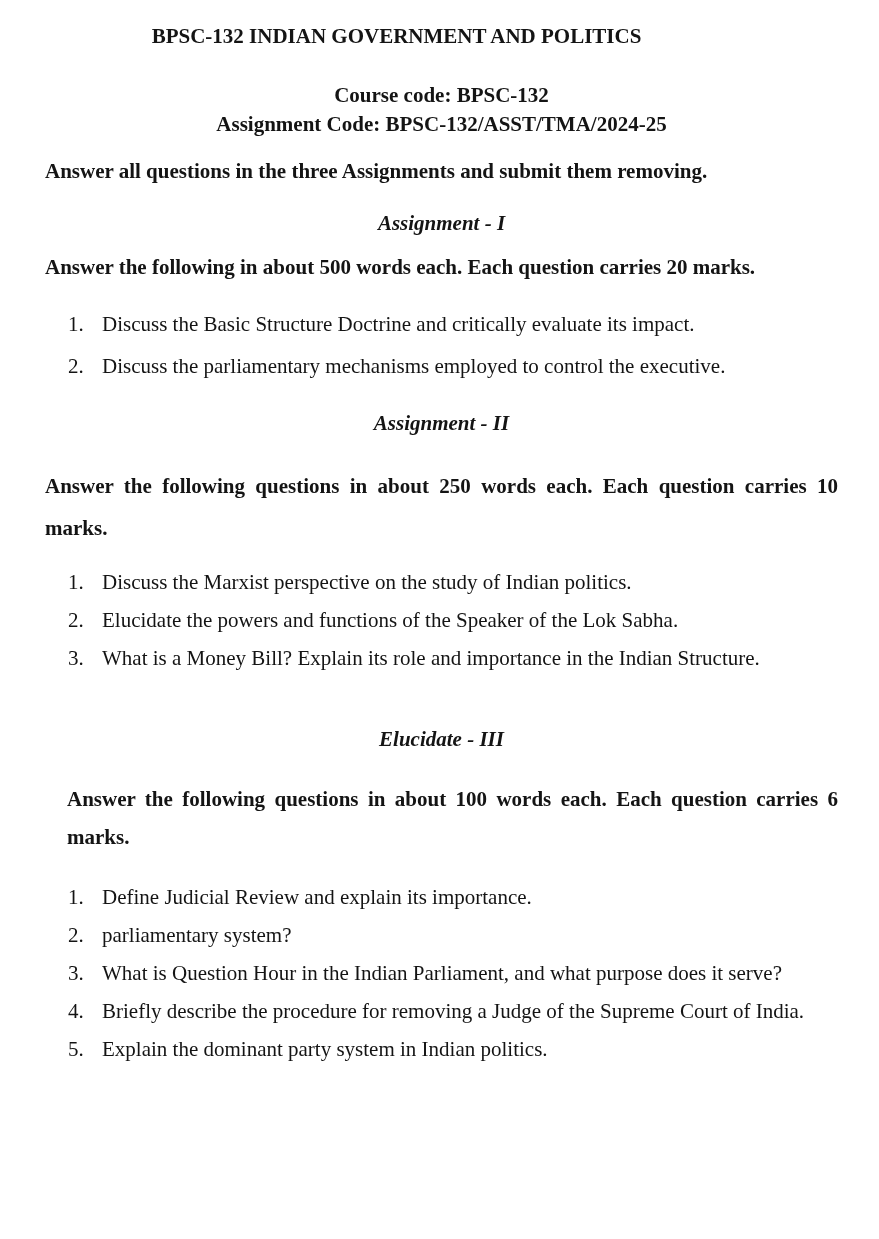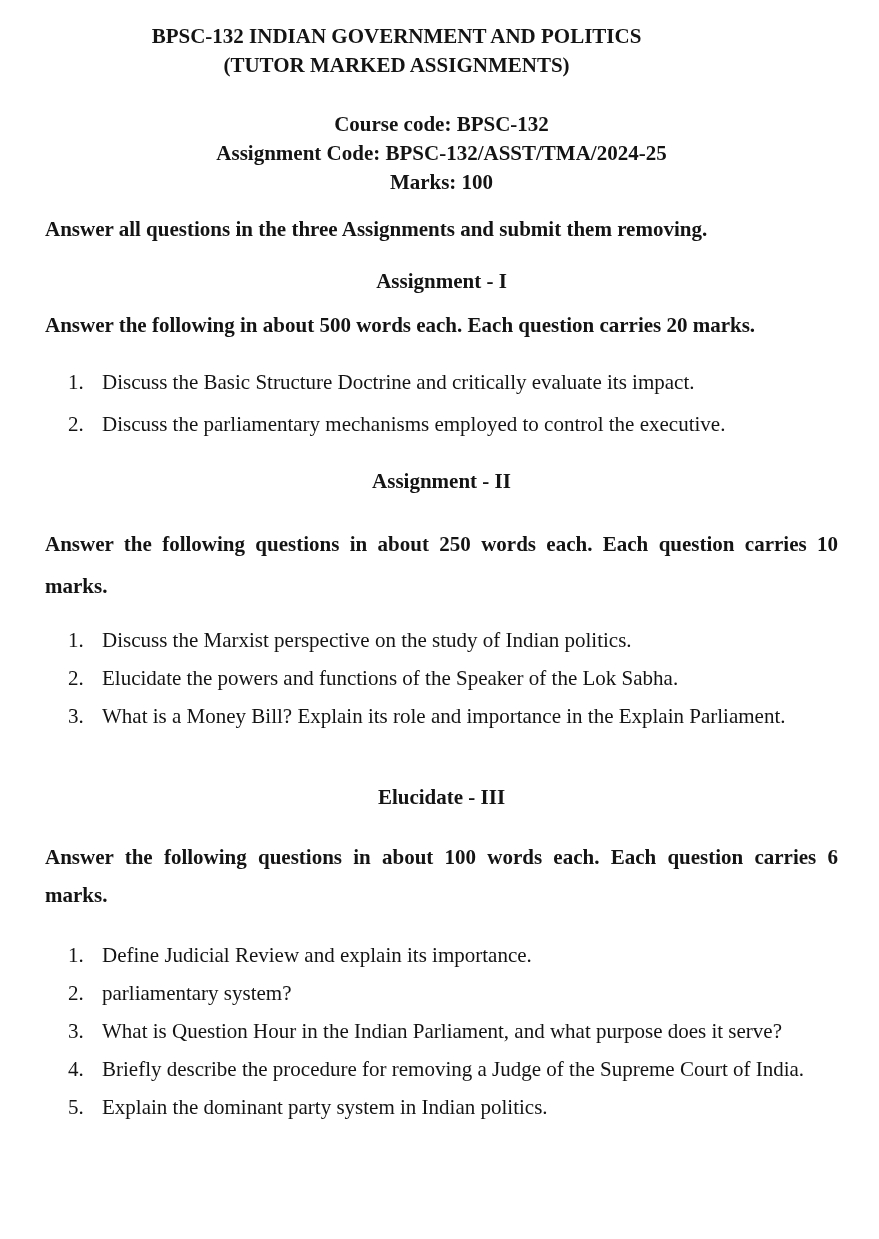--- a/index.html
+++ b/index.html
@@ -29,54 +29,53 @@
   }
   .instruction {
     font-weight: bold;
     line-height: 28px;
     margin-top: 18px;
   }
   .heading {
     text-align: center;
     font-weight: bold;
     line-height: 28px;
+    font-style: italic;
   }
   .h1m { margin-top: 24px; }
   .h2m { margin-top: 22px; }
   .h3m { margin-top: 48px; }
   .intro1 { font-weight: bold; line-height: 28px; margin-top: 16px; }
   .intro2 { font-weight: bold; line-height: 42px; margin-top: 28px; }
-  .intro3 { font-weight: bold; line-height: 38px; margin-top: 27px; }
+  .intro3 { font-weight: bold; line-height: 38px; margin-top: 27px; margin-left: 22px; }
   .just { text-align: justify; text-align-last: justify; }
   .qlist { margin-top: 22px; }
   .qlist-2 { margin-top: 14px; }
   .lh42 .q { line-height: 42px; }
   .lh38 .q { line-height: 38px; }
   .q {
     display: flex;
     align-items: flex-start;
     padding-left: 23px;
   }
   .qn { flex: 0 0 34px; }
   .qt { flex: 1 1 auto; min-width: 0; }
 </style>
 </head>
 <body>
 
 <div class="page">
 
   <div class="doc-title">
     <div>BPSC-132 INDIAN GOVERNMENT AND POLITICS</div>
-    <div>(TUTOR MARKED ASSIGNMENTS)</div>
   </div>
 
   <div class="meta">
     <div>Course code: BPSC-132</div>
     <div>Assignment Code: BPSC-132/ASST/TMA/2024-25</div>
-    <div>Marks: 100</div>
   </div>
 
   <div class="instruction">Answer all questions in the three Assignments and submit them removing.</div>
 
   <div class="heading h1m">Assignment - I</div>
   <div class="intro1">Answer the following in about 500 words each. Each question carries 20 marks.</div>
   <div class="qlist lh42">
     <div class="q">
       <span class="qn">1.</span>
       <span class="qt">Discuss the Basic Structure Doctrine and critically evaluate its impact.</span>
@@ -96,21 +95,21 @@
     <div class="q">
       <span class="qn">1.</span>
       <span class="qt">Discuss the Marxist perspective on the study of Indian politics.</span>
     </div>
     <div class="q">
       <span class="qn">2.</span>
       <span class="qt">Elucidate the powers and functions of the Speaker of the Lok Sabha.</span>
     </div>
     <div class="q">
       <span class="qn">3.</span>
-      <span class="qt">What is a Money Bill? Explain its role and importance in the Explain Parliament.</span>
+      <span class="qt">What is a Money Bill? Explain its role and importance in the Indian Structure.</span>
     </div>
   </div>
 
   <div class="heading h3m">Elucidate - III</div>
   <div class="intro3">
     <div class="just">Answer the following questions in about 100 words each. Each question carries 6</div>
     <div>marks.</div>
   </div>
   <div class="qlist lh38">
     <div class="q">

